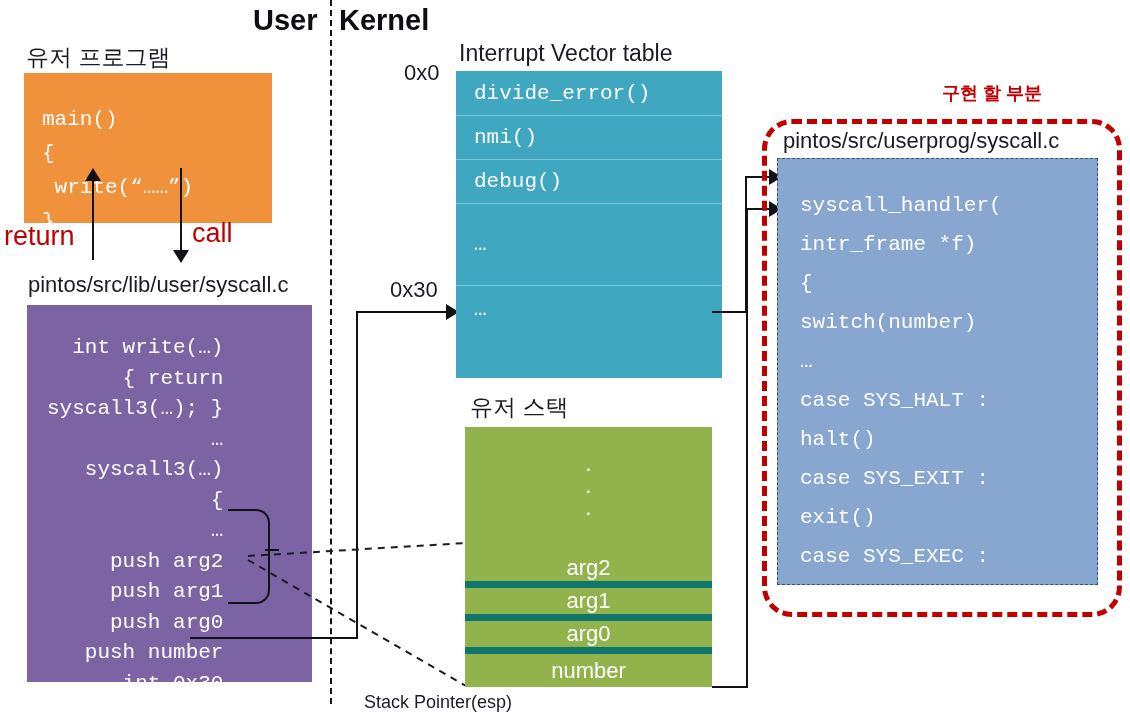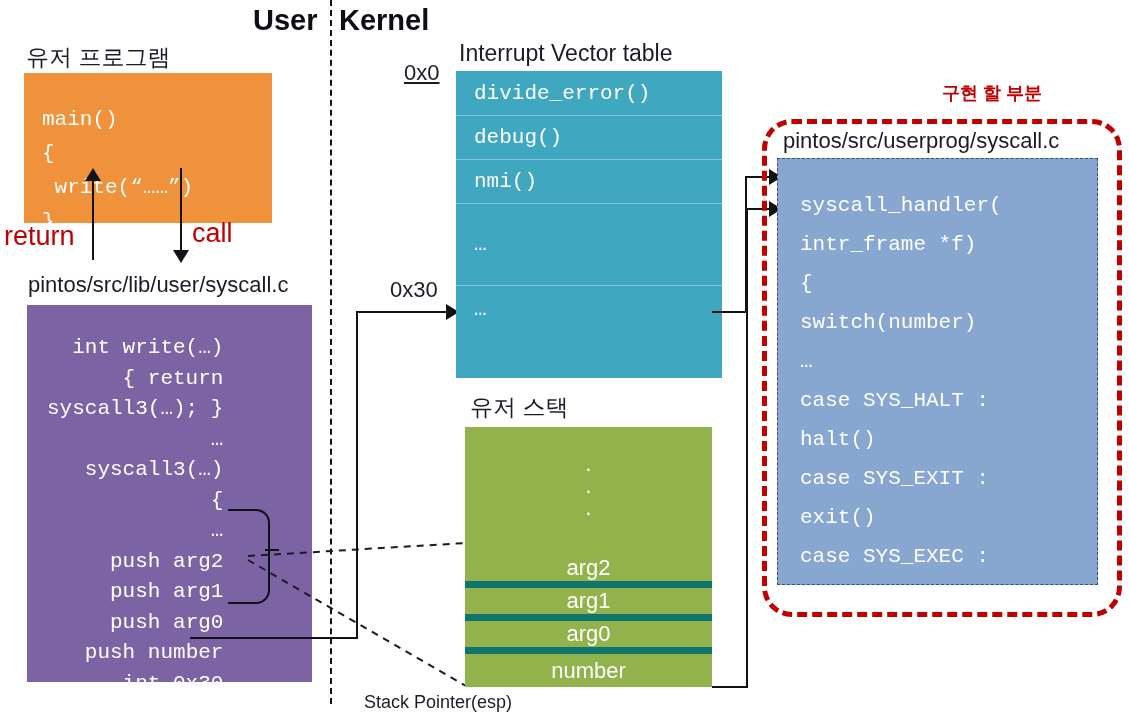--- a/index.html
+++ b/index.html
@@ -99,21 +99,21 @@
   #ivt-title{left:459px;top:40px;font-size:23px;}
   #ivt-box{left:456px;top:71px;width:266px;height:307px;background:#3FA8C0;}
   .ivt-row{
     width:100%;box-sizing:border-box;
     border-bottom:1px solid #7FC6D6;
     color:#ffffff;font-family:"Liberation Mono", monospace;
     font-size:21px;display:flex;align-items:center;
     padding-left:18px;white-space:pre;
   }
   .ivt-row:last-child{border-bottom:none;}
-  #addr-0x0{left:404px;top:60px;font-size:22px;text-decoration:underline;}
+  #addr-0x0{left:404px;top:60px;font-size:22px;}
   #addr-0x30{left:390px;top:277px;font-size:22px;}
 
   
   #stack-title{left:470px;top:392px;font-size:23px;}
   #green-box{left:465px;top:427px;width:247px;height:260px;background:#92B34B;}
   .stk-row{
     width:100%;box-sizing:border-box;
     border-bottom:7px solid #0f766e;
     color:#ffffff;font-family:"Liberation Sans", sans-serif;
     font-size:22px;display:flex;align-items:center;justify-content:center;
@@ -212,22 +212,22 @@
     <line x1="248" y1="556" x2="466" y2="543" stroke="#1b1b27" stroke-width="2" stroke-dasharray="7,6"></line>
     <line x1="248" y1="560" x2="466" y2="686" stroke="#1b1b27" stroke-width="2" stroke-dasharray="7,6"></line>
   </svg>
 
   <div class="abs label" id="ivt-title">Interrupt Vector table</div>
   <div class="abs label" id="addr-0x0">0x0</div>
   <div class="abs label" id="addr-0x30">0x30</div>
 
   <div class="abs" id="ivt-box">
     <div class="ivt-row" style="height:45px">divide_error()</div>
+    <div class="ivt-row" style="height:44px">nmi()</div>
     <div class="ivt-row" style="height:44px">debug()</div>
-    <div class="ivt-row" style="height:44px">nmi()</div>
     <div class="ivt-row" style="height:82px">…</div>
     <div class="ivt-row" style="height:47px">…</div>
   </div>
 
   <div class="abs label" id="stack-title">유저 스택</div>
   <div class="abs" id="green-box">
     <div id="stk-dots">
       <span>·</span>
       <span>·</span>
       <span>·</span>

